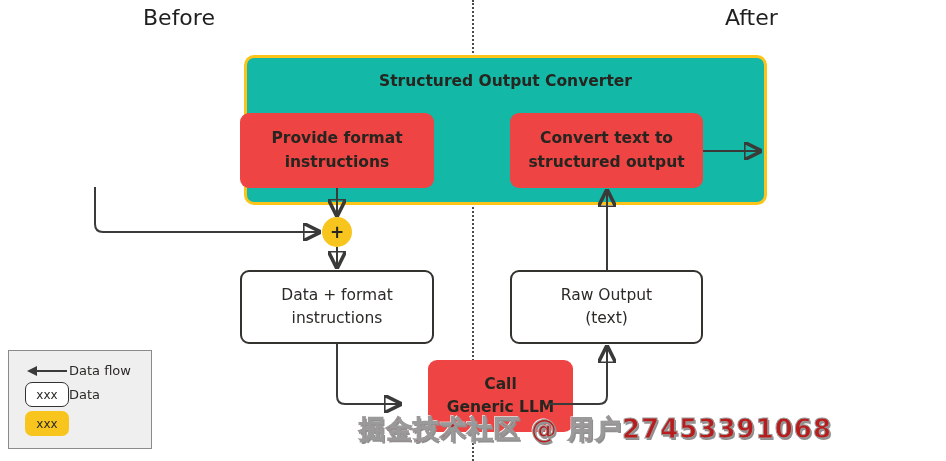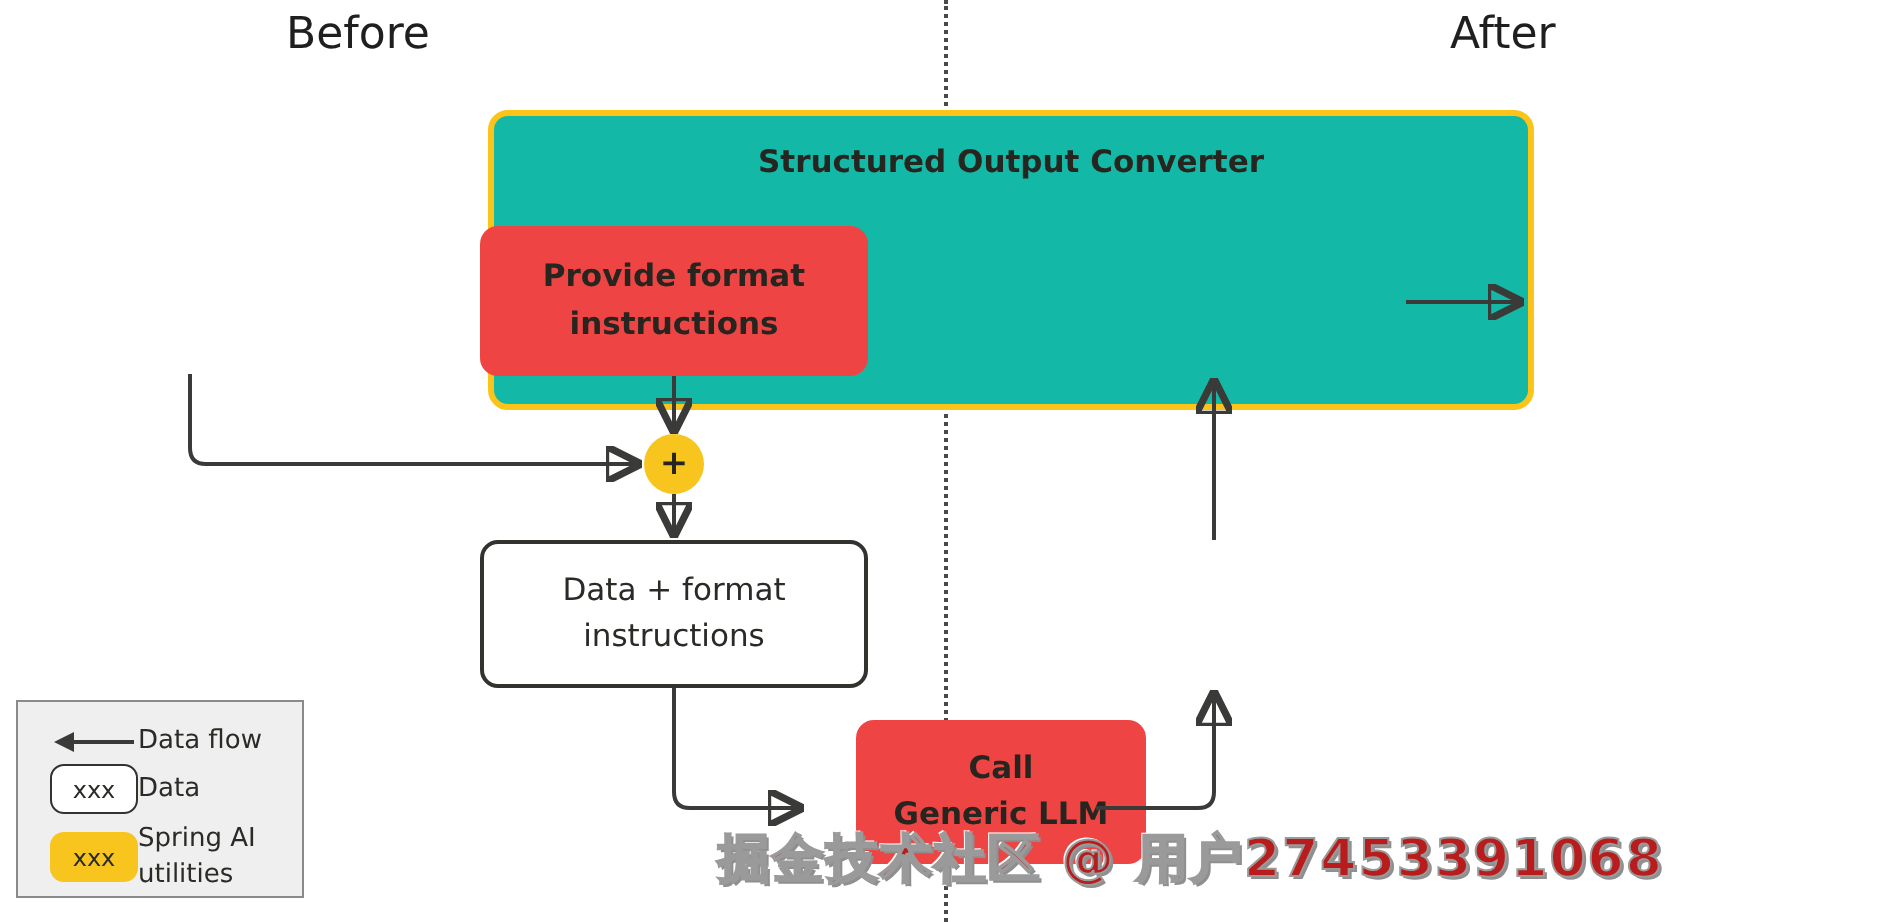--- a/index.html
+++ b/index.html
@@ -170,23 +170,27 @@
 
   <div class="section-title before-title">Before</div>
   <div class="section-title after-title">After</div>
 
   <div class="group-box">
     <div class="group-title">Structured Output Converter</div>
   </div>
 
   <div class="node yellow provide-format">Provide format
 instructions</div>
+  <div class="node yellow convert-text">Convert text to
+structured  output</div>
   <div class="plus-node">+</div>
   <div class="node plain input-format">Data + format
 instructions</div>
+  <div class="node plain raw-output">Raw Output
+(text)</div>
   <div class="node yellow call-llm">Call
 Generic LLM</div>
 
   <svg class="arrows" viewBox="0 0 946 461">
     <defs>
       <marker id="ah" viewBox="0 0 10 10" markerWidth="9" markerHeight="9" refX="9" refY="5" orient="auto">
         <path d="M0,0 L10,5 L0,10 z" fill="#3A3A38" stroke="none"></path>
       </marker>
     </defs>
     <path d="M337,188 L337,215" marker-end="url(#ah)"></path>
@@ -211,20 +215,18 @@
     <div class="legend-row legend-row-data">
       <span class="swatch">
         <span class="mini-box white">xxx</span>
       </span>
       <span class="legend-label">Data</span>
     </div>
     <div class="legend-row legend-row-spring">
       <span class="swatch">
         <span class="mini-box yellow">xxx</span>
       </span>
-      <span class="legend-label">Spring AI
-utilities</span>
     </div>
   </div>
 
   <div class="watermark">掘金技术社区 @ 用户27453391068</div>
 
 </div>
 
 </body></html>

